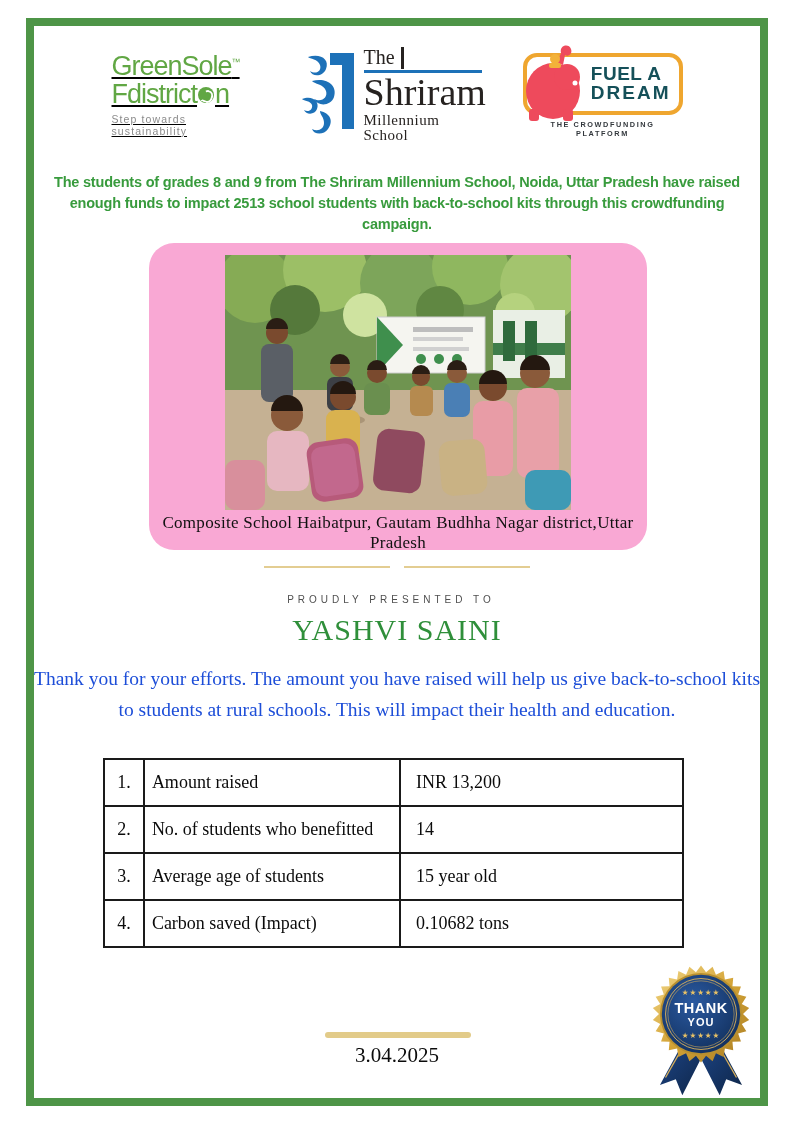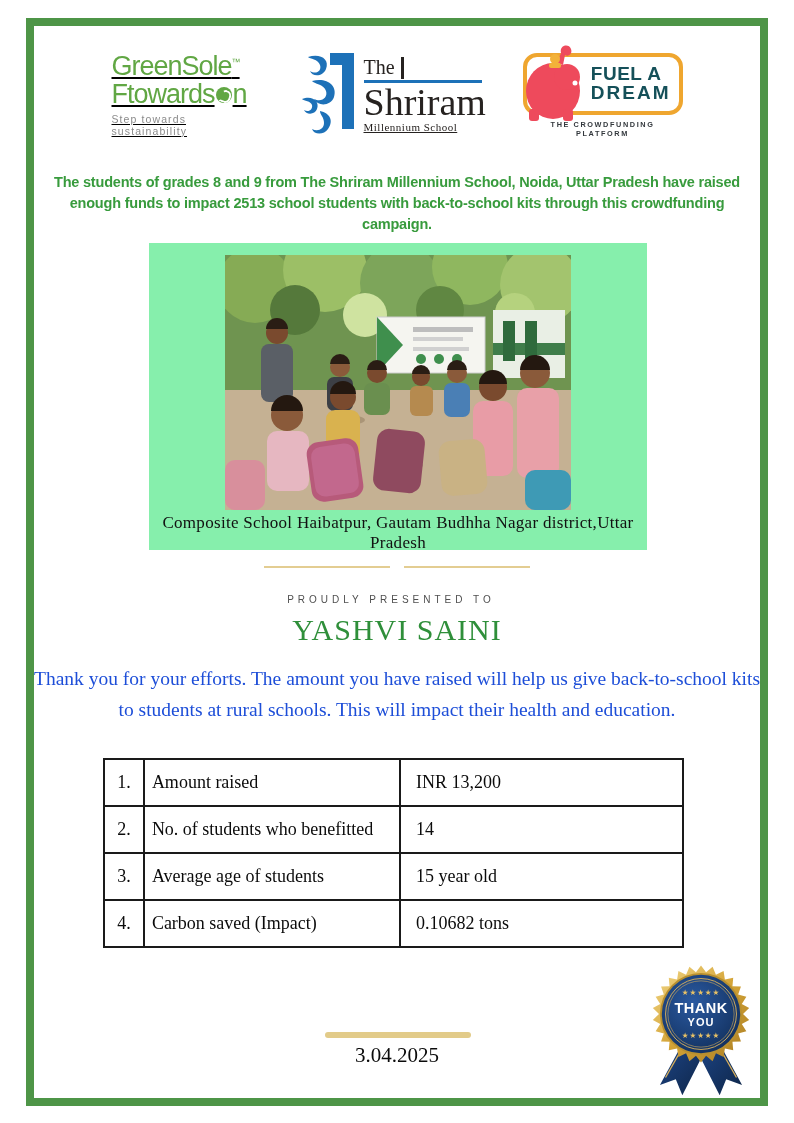--- a/index.html
+++ b/index.html
@@ -25,41 +25,41 @@
   .gs-o-icon { display:inline-block; width:16px; height:16px; border-radius:50%; background:#61a744; margin:0 1px; position:relative; }
   .gs-o-icon::after { content:""; position:absolute; left:4px; top:3px; width:7px; height:9px; border:2px solid #fff; border-radius:50% 50% 50% 0; border-left-color:transparent; transform:rotate(20deg); }
   .gs-tagline { font-size:10.5px; color:#8b8b8b; letter-spacing:1.1px; margin-top:4px; }
 
   .logo-shriram { display:flex; align-items:center; gap:6px; width:185px; }
   .shri-glyph { width:58px; height:88px; flex:none; }
   .shriram-text { font-family:"Liberation Serif", serif; color:#262220; line-height:1; }
   .sh-the { font-size:20px; display:inline-block; border-right:3px solid #262220; padding-right:6px; padding-bottom:2px; }
   .sh-rule { height:3px; background:#1d71b8; margin:1px 0 0 0; width:118px; }
   .sh-name { font-size:38px; letter-spacing:0px; line-height:1.05; }
-  .sh-sub { font-size:11px; letter-spacing:0.5px;text-decoration:underline; }
+  .sh-sub { font-size:15px; letter-spacing:0.5px; }
 
   .logo-fuel { width:160px; font-family:"Liberation Sans", sans-serif; position:relative; }
   .fuel-box { position:relative; border:4px solid #efa62f; border-radius:14px; height:62px; display:flex; align-items:center; justify-content:flex-end; padding-right:8px; }
   .fuel-elephant { position:absolute; left:-4px; top:-14px; width:66px; height:80px; }
   .fuel-words { text-align:left; color:#155059; font-weight:bold; line-height:0.95; }
   .fuel-l1 { font-size:19px; letter-spacing:0.5px; }
   .fuel-l2 { font-size:19px; letter-spacing:2px; }
   .fuel-tagline { margin-top:5px; font-size:7.3px; color:#33383d; letter-spacing:1.6px; font-weight:bold; text-align:center; }
 
   
   .intro {
     position:absolute; top:172px; left:47px; right:47px;
     font-family:"Liberation Sans", sans-serif; font-weight:bold;
     font-size:14.5px; line-height:1.45; color:#389b3d; text-align:center; letter-spacing:-0.2px;
   }
 
   
   .photo-panel {
     position:absolute; top:243px; left:149px; width:498px; height:307px;
-    background:#86efac; text-align:center;
+    background:#f9a8d4; text-align:center;border-radius:25px;
   }
   .photo { margin:12px auto 0 auto; width:346px; height:255px; display:block; background:#c2b091; }
   .caption { margin-top:3px; font-size:17px; color:#111111; letter-spacing:0.3px; }
 
   
   .heading-row {
     position:absolute; top:553px; left:0; right:0; height:28px;
     display:flex; align-items:center; justify-content:center; gap:14px;
   }
   .gold-line { height:2px; width:126px; background:#e3cd92; }
@@ -108,21 +108,21 @@
 
 <div class="page">
   <div class="frame"></div>
 
   <div class="logos">
 
     <div class="logo-greensole">
       <div class="gs-line1"><span>GreenSole</span><span class="gs-tm">™</span></div>
       <div class="gs-line2">
           <span>F</span>
-          <span>towards</span>
+          <span>district</span>
           <span class="gs-o-icon"></span>
           <span>n</span>
         </div>
       <div class="gs-tagline">Step towards sustainability</div>
     </div>
 
     <div class="logo-shriram">
       <svg class="shri-glyph" viewBox="0 0 58 88">
         <g fill="#1d71b8">
           <path d="M30 2 L54 2 L54 78 L42 78 L42 14 L30 14 Z"></path>

